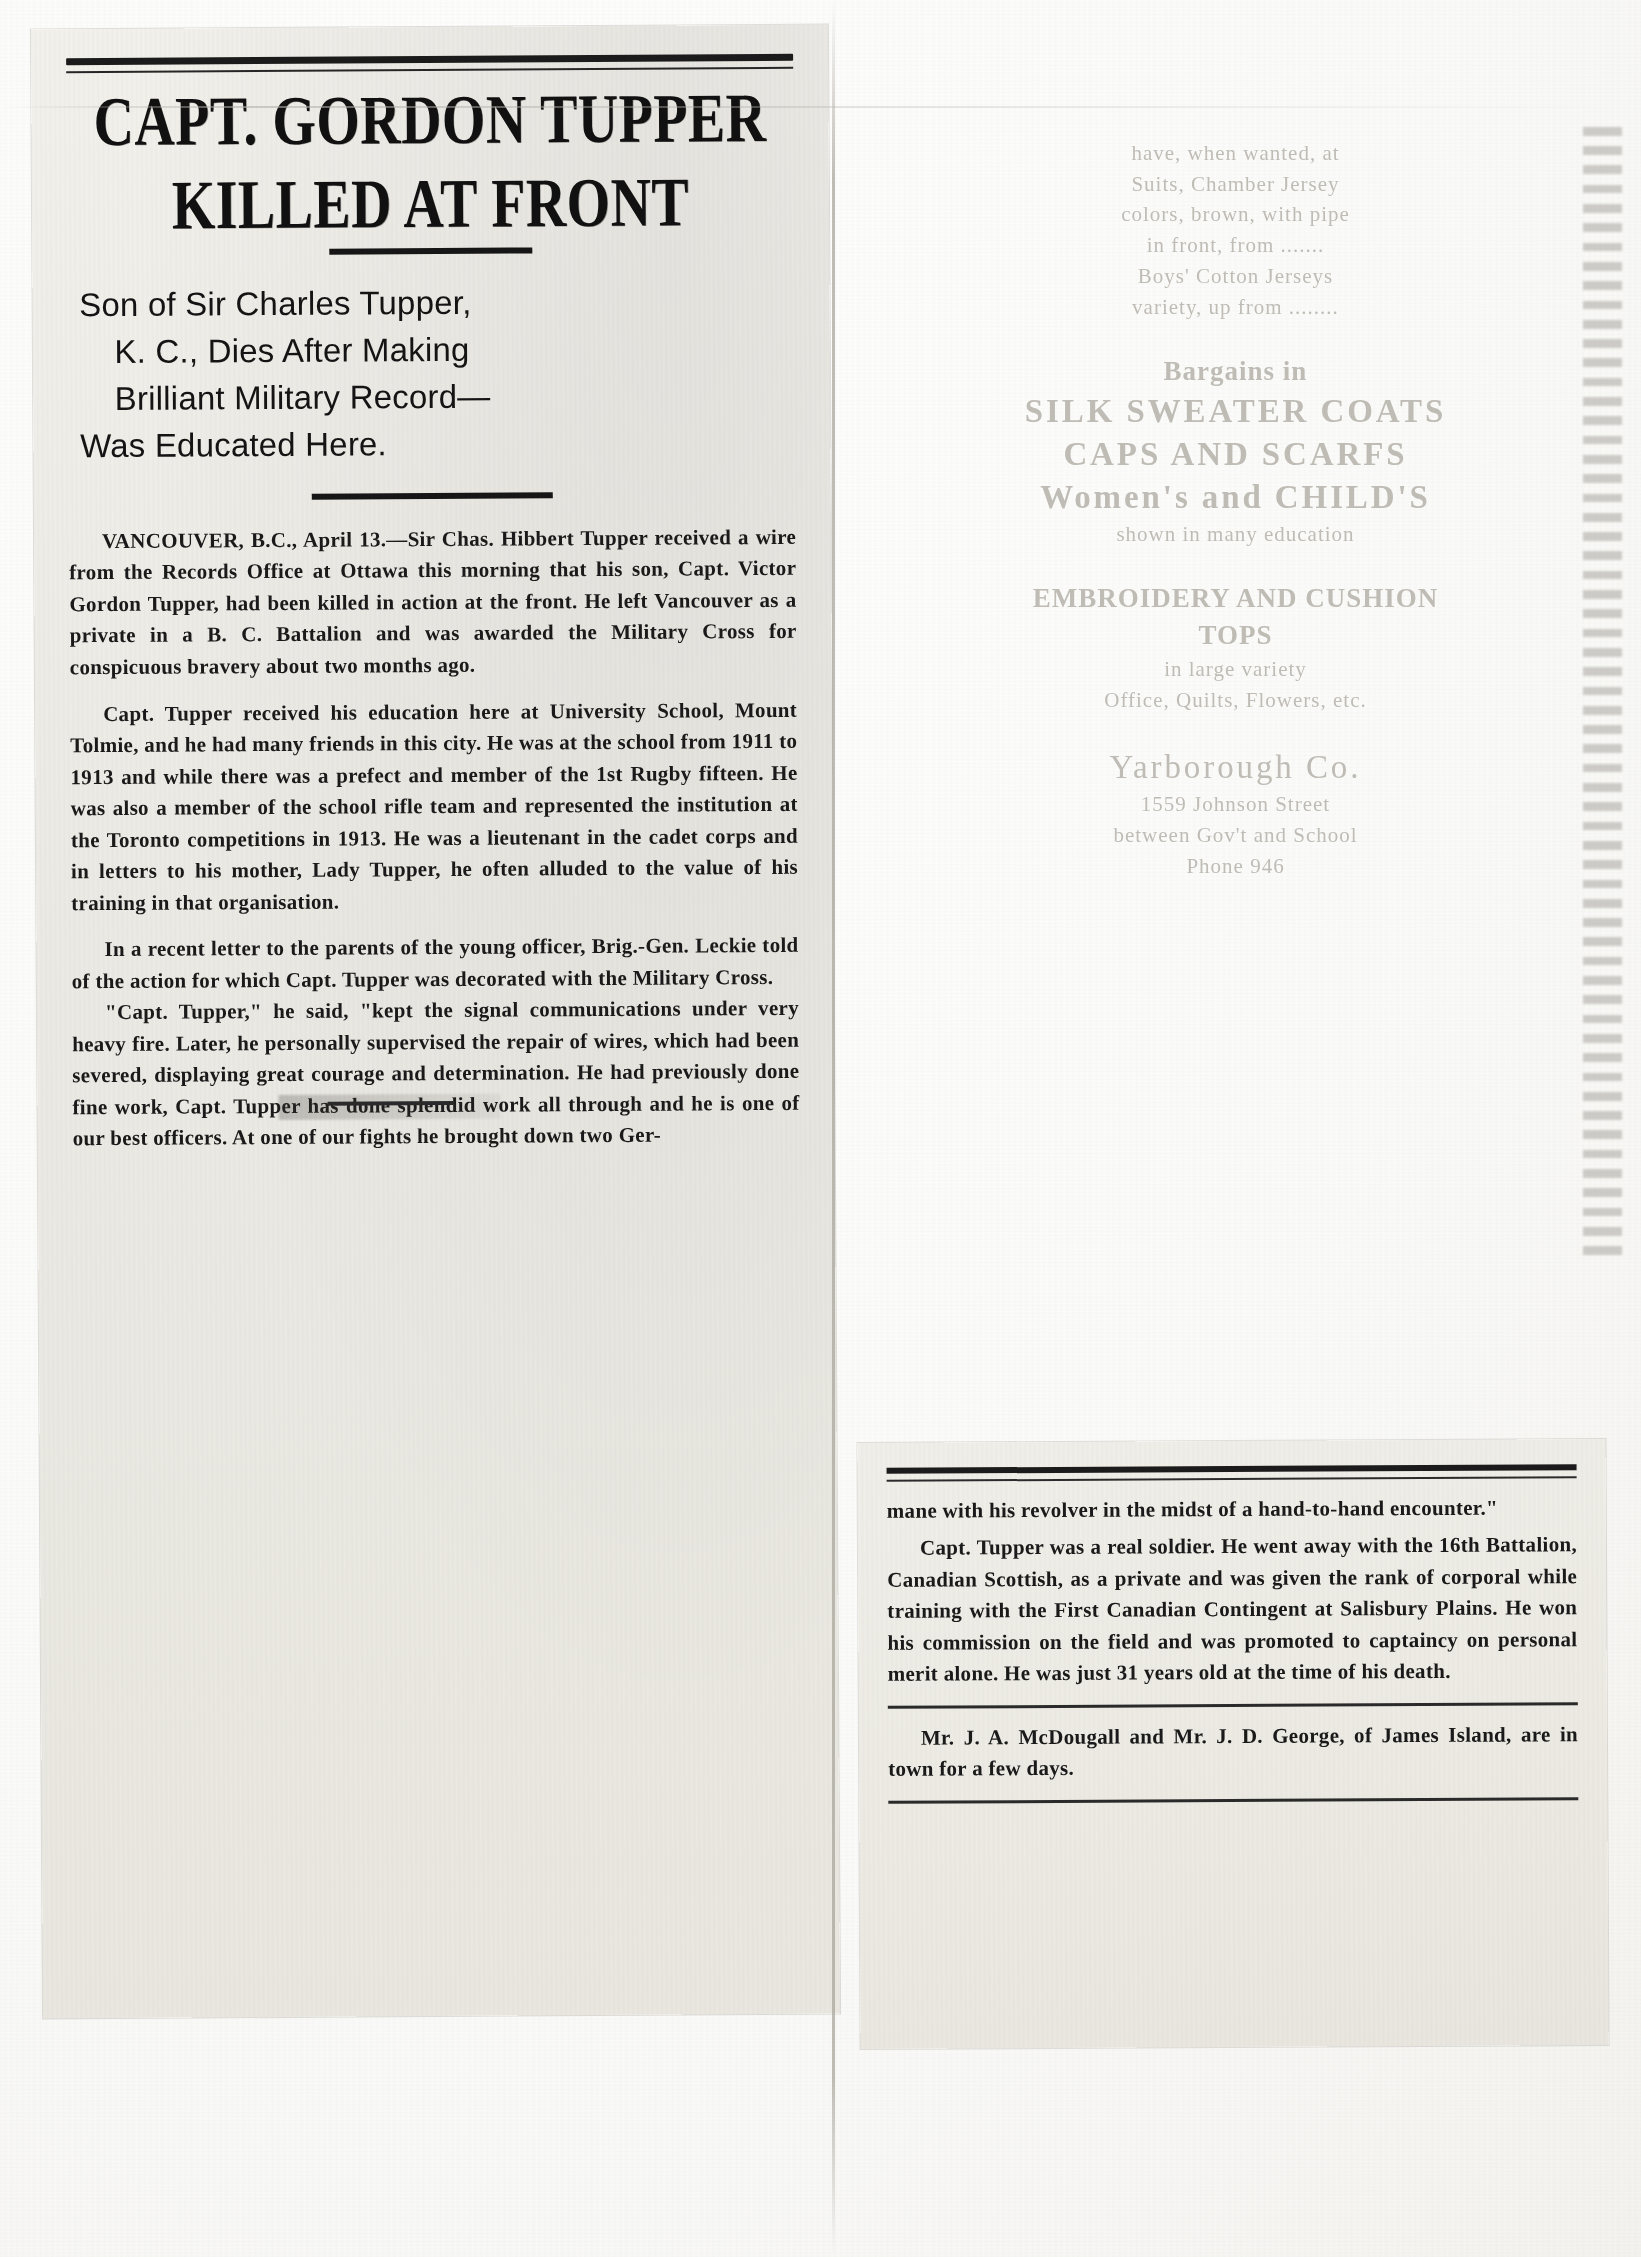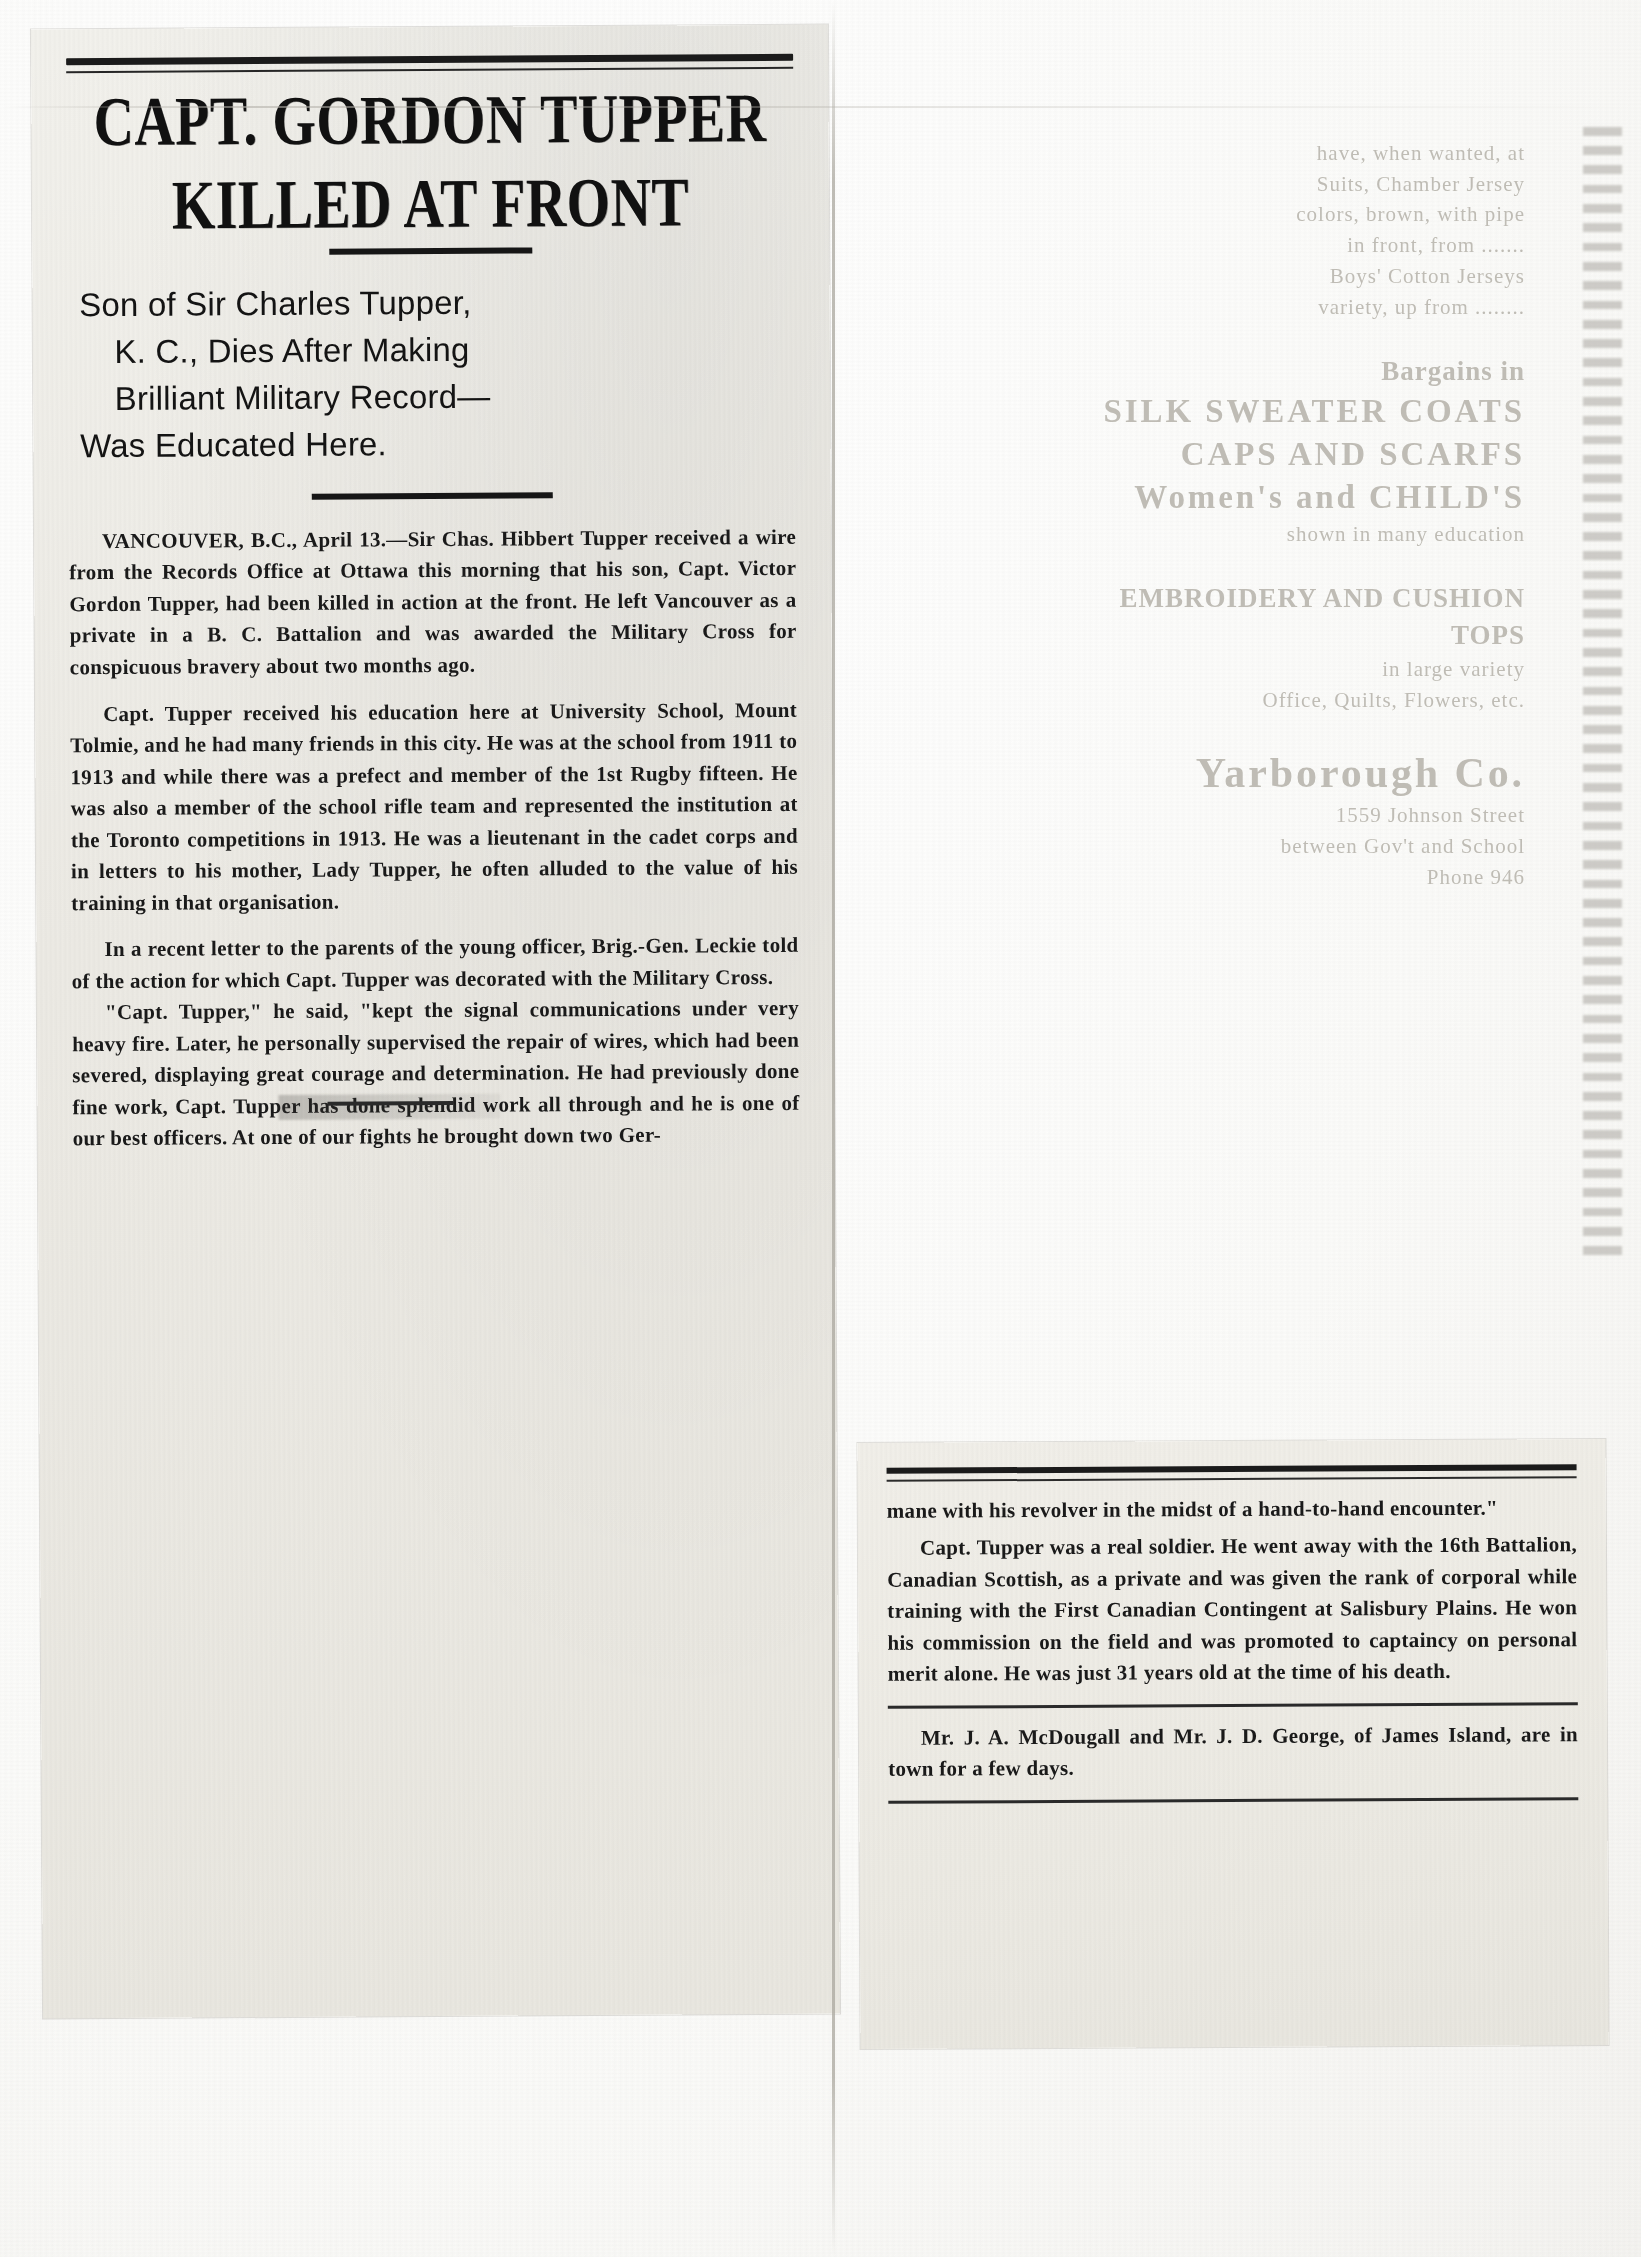--- a/index.html
+++ b/index.html
@@ -206,31 +206,31 @@
 
   
   #ghost-column {
     position: absolute;
     left: 946px;
     top: 135px;
     width: 579px;
     height: 1236px;
     color: #b9b6ae;
     font-family: "Liberation Serif", serif;
-    text-align: right;
+    text-align: center;
     opacity: 0.9;
     filter: blur(0.7px);
     pointer-events: none;
     z-index: 1;
   }
   #ghost-column .g-line { margin: 5.8px 0; letter-spacing: 1px; }
   #ghost-column .sm { font-size: 21px; }
   #ghost-column .md { font-size: 27px; font-weight: bold; }
   #ghost-column .lg { font-size: 33px; font-weight: bold; letter-spacing: 2.9px; }
-  #ghost-column .xl { font-size: 42px; font-weight: bold; letter-spacing: 2.9px; }
+  #ghost-column .xl { font-size: 33px; font-weight: normal; letter-spacing: 2.9px; }
   #ghost-column .gap { height: 25px; }
 
   #ghost-edge {
     position: absolute;
     left: 1583px;
     top: 116px;
     width: 39px;
     height: 1139px;
     background: repeating-linear-gradient(0deg, rgba(170,167,160,0.55) 0px, rgba(170,167,160,0.55) 8.7px, rgba(255,255,255,0) 8.7px, rgba(255,255,255,0) 19.3px);
     filter: blur(0.8px);

